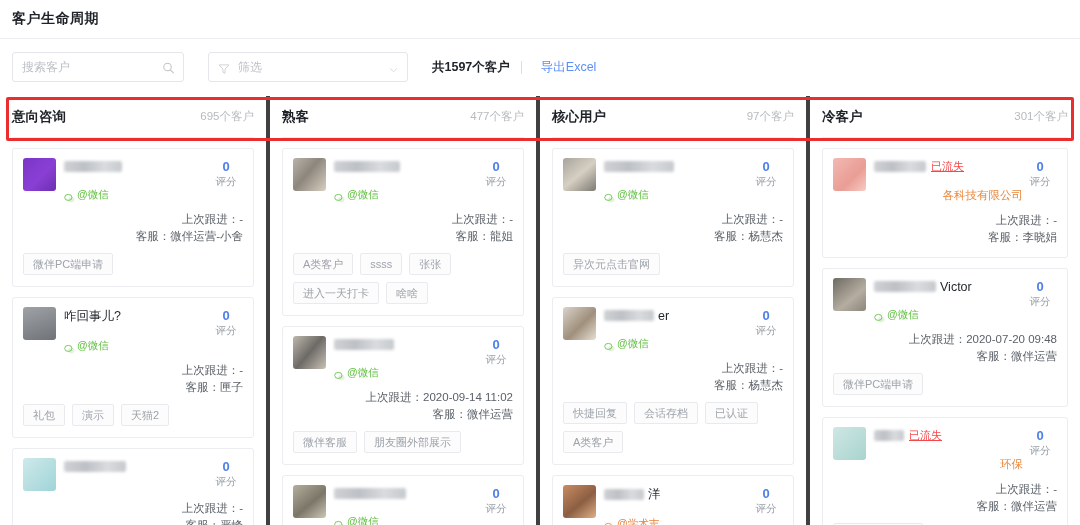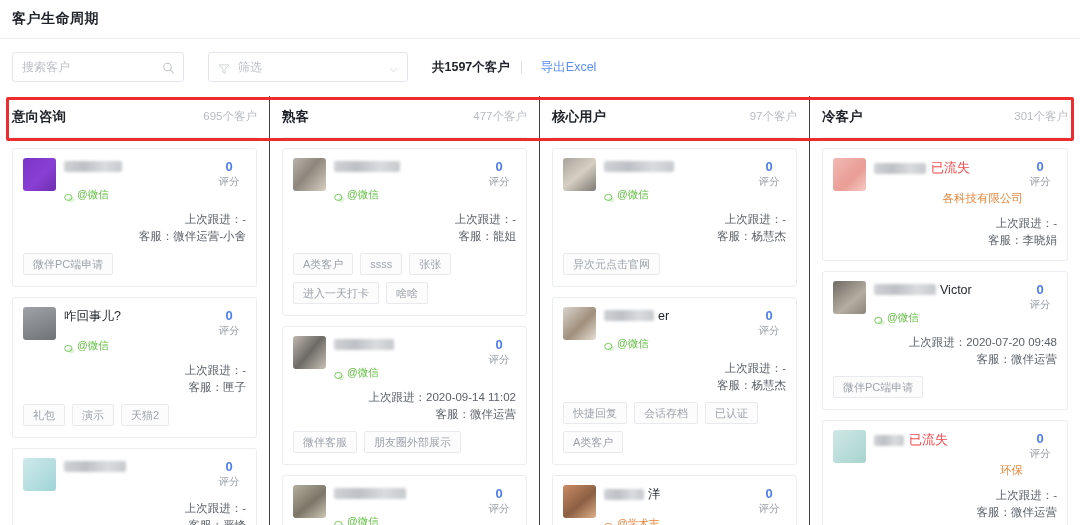--- a/index.html
+++ b/index.html
@@ -54,21 +54,21 @@
   .v-sep { margin:0 11px; width:1px; height:13px; background:#dcdee2; display:inline-block; }
   .export-link { font-size:12.5px; color:#5b8ff9; cursor:pointer;margin-left:8px; }
 
   
   .board {
     position:absolute; left:0; top:96px; width:1080px; height:429px;
     display:flex; gap:0; background:#fff;
   }
   .col {
     width:270px; flex:0 0 270px; height:429px; position:relative;
-    border-right:1px solid #404040; padding:0 12px;
+    border-right:4px solid #404040; padding:0 12px;
   }
   .col:last-child { border-right:none; }
   .col-head {
     height:42px; display:flex; align-items:center; justify-content:space-between;
     border-bottom:1px solid #eceef1;
   }
   .col-head .name { font-size:13.5px; font-weight:700; color:#1f2329; }
   .col-head .cnt  { font-size:11.5px; color:#b7babf; }
 
   .col-body { padding-top:10px; }
@@ -99,22 +99,23 @@
 
   .id-block { flex:1; min-width:0; padding-left:8px; padding-top:1px; }
   .name-row { display:flex; align-items:center; min-height:15px; }
   .blur-name {
     height:11px; border-radius:2px; display:inline-block;
     background:linear-gradient(90deg,#cfd1d5 0%,#bdc0c5 35%,#d9dbde 70%,#c6c9cd 100%);
     filter:blur(1.4px);
   }
   .real-name { font-size:12.5px; color:#1f2329; white-space:nowrap; }
   .lost-badge {
-    font-size:13px; color:#f5484a; margin-left:5px; white-space:nowrap;
+    font-size:11px; color:#f5484a; margin-left:5px; white-space:nowrap;
     filter:blur(.35px);
+    text-decoration:underline;
   }
   .sub-row { display:flex; align-items:center; margin-top:14px; }
   .wx-chip { display:flex; align-items:center; }
   .wx-icon { width:11px; height:11px; flex:0 0 11px; }
   .wx-text { font-size:10.5px; color:#5fbf3e; padding-left:2px; filter:blur(.35px); }
   .wx-text.orange { color:#e8833a; }
   .corp-name {
     font-size:11.5px; color:#e8893f; white-space:nowrap; filter:blur(.3px);
   }
 

